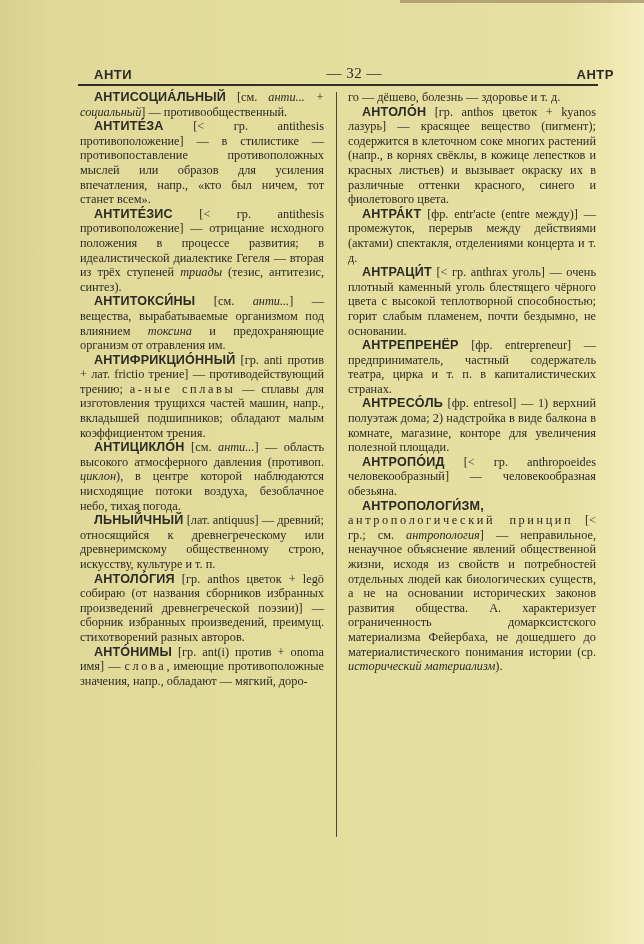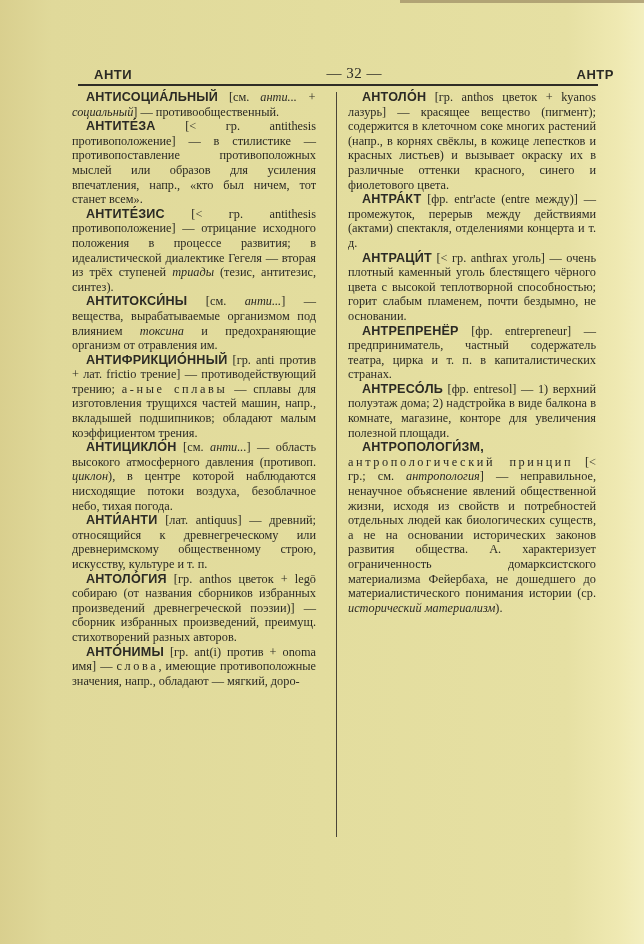--- a/index.html
+++ b/index.html
@@ -22,21 +22,21 @@
   }
   .header .pagenum { font-family: "Liberation Serif", serif; font-weight: normal; font-size: 15px; }
   .header-rule {
     position: absolute; left: 78px; top: 84px; width: 520px; height: 2px; background: #2f2d26;
   }
   .col {
     position: absolute; top: 90px; width: 244px;
     font-size: 12.3px; line-height: 14.6px; text-align: justify;
     hyphens: manual;
   }
-  .col.left { left: 72px; }
+  .col.left { left: 80px; }
   .col.right { left: 348px; width: 248px; }
   .divider {
     position: absolute; left: 336px; top: 92px; width: 1px; height: 745px; background: #4a4538;
   }
   .entry { text-indent: 14px; margin: 0; }
   .entry.cont { text-indent: 0; }
   .hw {
     font-family: "Liberation Sans", "DejaVu Sans", sans-serif;
     font-weight: bold; font-size: 12.6px; letter-spacing: 0.2px;
   }
@@ -71,42 +71,48 @@
   <p class="entry">
     <span class="hw">АНТИТОКСИ́НЫ</span><span> [см. </span><span class="it">анти...</span><span>]</span><span> — вещества, вырабатываемые организмом под влиянием </span><span class="it">токсина</span><span> и предохраняющие организм от отравления им.</span>
   </p>
   <p class="entry">
     <span class="hw">АНТИФРИКЦИО́ННЫЙ</span><span> [гр. anti против + лат. frictio трение]</span><span> — противодействующий трению; </span><span class="sp">а-ные сплавы</span><span> — сплавы для изготовления трущихся частей машин, напр., вкладышей подшипников; обладают малым коэффициентом трения.</span>
   </p>
   <p class="entry">
     <span class="hw">АНТИЦИКЛО́Н</span><span> [см. </span><span class="it">анти...</span><span>]</span><span> — область высокого атмосферного давления (противоп. </span><span class="it">циклон</span><span>), в центре которой наблюдаются нисходящие потоки воздуха, безоблачное небо, тихая погода.</span>
   </p>
   <p class="entry">
-    <span class="hw">АНТИ́АНТИ</span><span> [лат. antiquus]</span><span> — древний; относящийся к древнегреческому или древнеримскому общественному строю, искусству, культуре и т. п.</span>
+    <span class="hw">ЛЬНЫЙ́ЧНЫЙ</span><span> [лат. antiquus]</span><span> — древний; относящийся к древнегреческому или древнеримскому общественному строю, искусству, культуре и т. п.</span>
   </p>
   <p class="entry">
     <span class="hw">АНТОЛО́ГИЯ</span><span> [гр. anthos цветок + legō собираю (от названия сборников избранных произведений древнегреческой поэзии)]</span><span> — сборник избранных произведений, преимущ. стихотворений разных авторов.</span>
   </p>
   <p class="entry">
     <span class="hw">АНТО́НИМЫ</span><span> [гр. ant(i) против + onoma имя]</span><span> — </span><span class="sp">слова</span><span>, имеющие противоположные значения, напр., обладают — мягкий, доро-</span>
   </p>
 </div>
 
 <div class="col right">
+  <p class="entry cont">
+    <span>го — дёшево, болезнь — здоровье и т. д.</span>
+  </p>
   <p class="entry">
     <span class="hw">АНТОЛО́Н</span><span> [гр. anthos цветок + kyanos лазурь]</span><span> — красящее вещество (пигмент); содержится в клеточном соке многих растений (напр., в корнях свёклы, в кожице лепестков и красных листьев) и вызывает окраску их в различные оттенки красного, синего и фиолетового цвета.</span>
   </p>
   <p class="entry">
     <span class="hw">АНТРА́КТ</span><span> [фр. entr'acte (entre между)]</span><span> — промежуток, перерыв между действиями (актами) спектакля, отделениями концерта и т. д.</span>
   </p>
   <p class="entry">
     <span class="hw">АНТРАЦИ́Т</span><span> [&lt; гр. anthrax уголь]</span><span> — очень плотный каменный уголь блестящего чёрного цвета с высокой теплотворной способностью; горит слабым пламенем, почти бездымно, не основании.</span>
   </p>
   <p class="entry">
     <span class="hw">АНТРЕПРЕНЁР</span><span> [фр. entrepreneur]</span><span> — предприниматель, частный содержатель театра, цирка и т. п. в капиталистических странах.</span>
   </p>
   <p class="entry">
     <span class="hw">АНТРЕСО́ЛЬ</span><span> [фр. entresol]</span><span> — 1) верхний полуэтаж дома; 2) надстройка в виде балкона в комнате, магазине, конторе для увеличения полезной площади.</span>
   </p>
   <p class="entry">
+    <span class="hw">АНТРОПО́ИД</span><span> [&lt; гр. anthropoeides человекообразный]</span><span> — человекообразная обезьяна.</span>
+  </p>
+  <p class="entry">
     <span class="hw">АНТРОПОЛОГИ́ЗМ,</span><span class="sp"> антропологический принцип</span><span> [&lt; гр.; см. </span><span class="it">антропология</span><span>]</span><span> — неправильное, ненаучное объяснение явлений общественной жизни, исходя из свойств и потребностей отдельных людей как биологических существ, а не на основании исторических законов развития общества. А. характеризует ограниченность домарксистского материализма Фейербаха, не дошедшего до материалистического понимания истории (ср. </span><span class="it">исторический материализм</span><span>).</span>
   </p>
 </div>
 
 </body></html>

